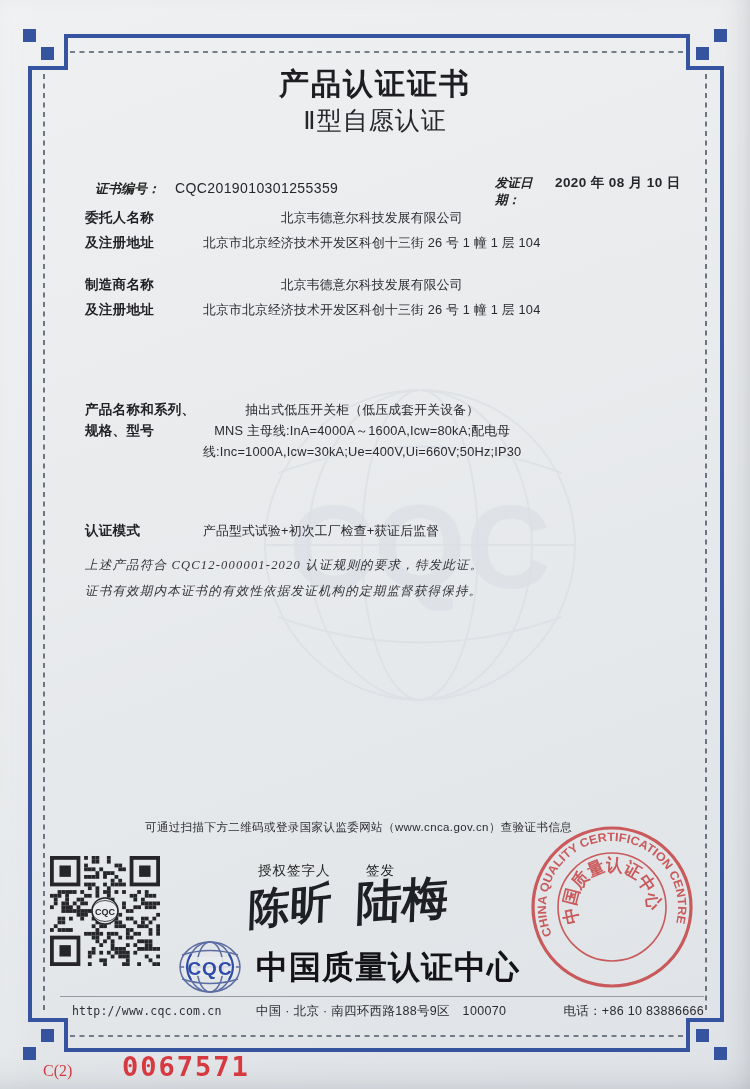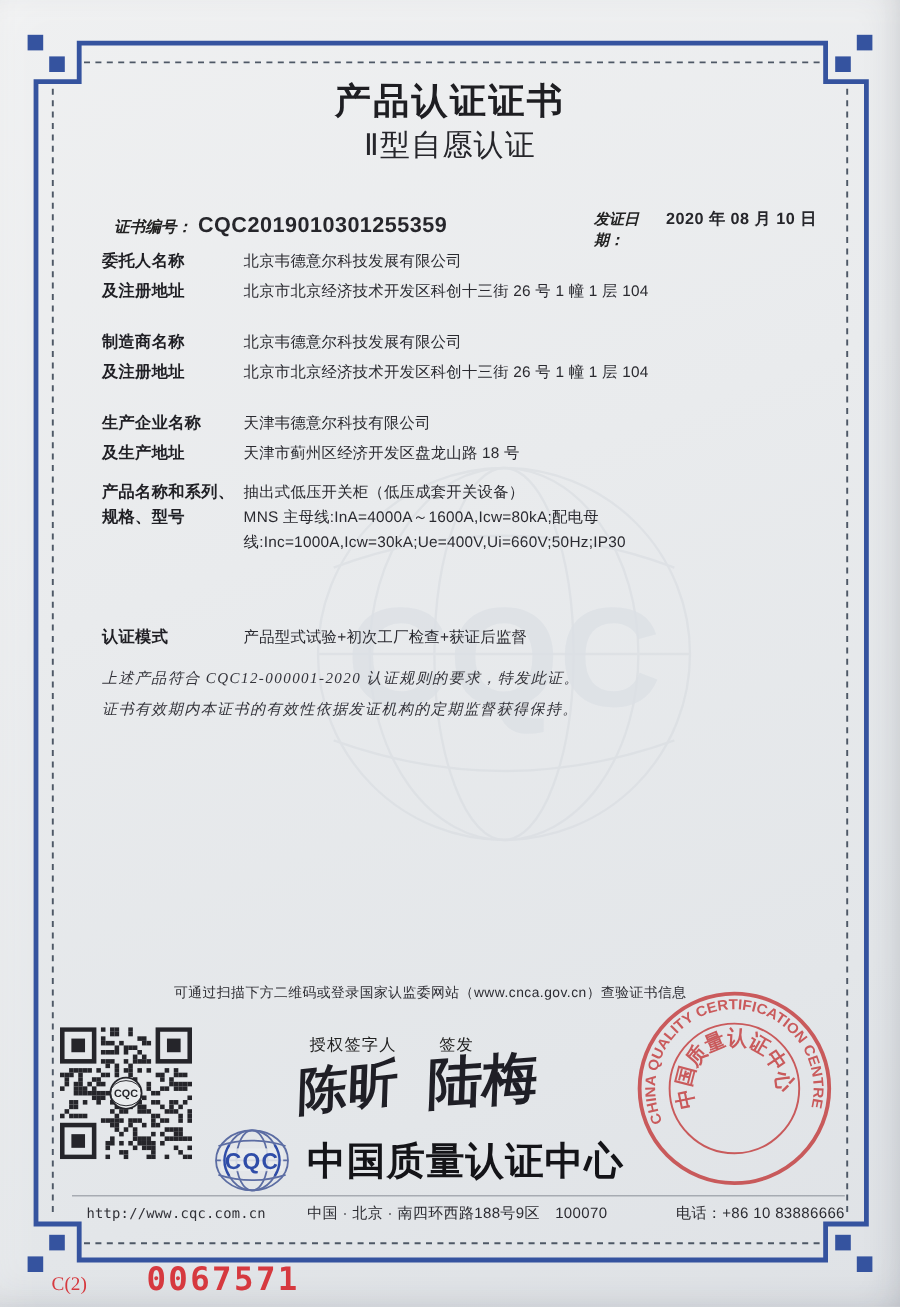--- a/index.html
+++ b/index.html
@@ -9,28 +9,28 @@
     font-family:"Liberation Sans","DejaVu Sans",sans-serif;color:#26262b;
     box-shadow:inset -16px 0 36px -22px rgba(40,45,60,.22), inset 0 -18px 40px -26px rgba(40,45,60,.18), inset 20px 16px 50px -34px rgba(255,255,255,.8);
   }
   .abs{position:absolute;}
   svg{display:block;}
   .title{left:0;right:0;top:64px;text-align:center;font-size:30px;font-weight:700;letter-spacing:2px;color:#1e1e22;}
   .subtitle{left:0;right:0;top:104px;text-align:center;font-size:25px;font-weight:400;letter-spacing:1px;color:#26262b;}
   .kai{font-family:"Liberation Serif","DejaVu Serif",serif;font-style:italic;font-weight:700;margin-top:25px;}
   .certno{left:95px;top:155px;display:flex;align-items:baseline;}
   .certno .lbl{font-size:13px;width:70px;color:#222;}
-  .certno .val{font-size:18px;letter-spacing:.4px;font-weight:700;}
+  .certno .val{font-size:14px;letter-spacing:.4px;font-weight:400;margin-left:10px;}
   .dates{left:495px;top:150px;}
   .daterow{display:flex;align-items:baseline;margin-bottom:7px;}
   .daterow .lbl{font-size:12.5px;width:60px;color:#222;}
   .daterow .val{font-size:13.5px;font-weight:600;letter-spacing:.4px;}
   .fgroup{position:absolute;left:85px;display:flex;width:630px;}
   .flabels{flex:none;width:118px;font-size:13.5px;font-weight:700;line-height:25px;letter-spacing:.3px;color:#1f1f24;}
-  .fvalues{font-size:12.8px;line-height:25px;letter-spacing:.2px;color:#2a2a30;}
+  .fvalues{font-size:12.8px;line-height:25px;letter-spacing:.2px;color:#2a2a30;text-align:center;}
   .lh21 .flabels,.lh21 .fvalues{line-height:21px;}
   .condensed{font-size:12px;letter-spacing:-.4px;white-space:nowrap;}
   .note{left:85px;font-family:"Liberation Serif","DejaVu Serif",serif;font-style:italic;font-size:12.5px;letter-spacing:1.2px;color:#33333a;font-weight:400;}
   .qrnote{left:145px;top:820px;font-size:11.5px;letter-spacing:.4px;color:#2c2c32;}
   .signlbl{top:862px;font-size:13.5px;letter-spacing:1px;color:#222;}
   .sig{font-family:"Liberation Serif","DejaVu Serif",serif;font-weight:600;color:#1f1f26;}
   .sig1{left:248px;top:878px;font-size:42px;transform:rotate(-6deg) skewX(-8deg);}
   .sig2{left:356px;top:870px;font-size:46px;transform:rotate(-4deg) skewX(-6deg);}
   .orgname{left:256px;top:946px;font-size:32px;font-weight:600;letter-spacing:1px;color:#141418;}
   .fline{left:60px;top:996px;width:644px;height:1px;background:#989da5;}
@@ -103,30 +103,20 @@
     <div class="flabels">
       <div>制造商名称</div>
       <div>及注册地址</div>
     </div>
     <div class="fvalues">
       <div>北京韦德意尔科技发展有限公司</div>
       <div>北京市北京经济技术开发区科创十三街 26 号 1 幢 1 层 104</div>
     </div>
   </div>
 
-  <div class="fgroup" style="top:340px">
-    <div class="flabels">
-      <div>生产企业名称</div>
-      <div>及生产地址</div>
-    </div>
-    <div class="fvalues">
-      <div>天津韦德意尔科技有限公司</div>
-      <div>天津市蓟州区经济开发区盘龙山路 18 号</div>
-    </div>
-  </div>
 
   <div class="fgroup lh21" style="top:399px">
     <div class="flabels">
       <div>产品名称和系列、</div>
       <div>规格、型号</div>
     </div>
     <div class="fvalues">
       <div>抽出式低压开关柜（低压成套开关设备）</div>
       <div>MNS 主母线:InA=4000A～1600A,Icw=80kA;配电母</div>
       <div>线:Inc=1000A,Icw=30kA;Ue=400V,Ui=660V;50Hz;IP30</div>

